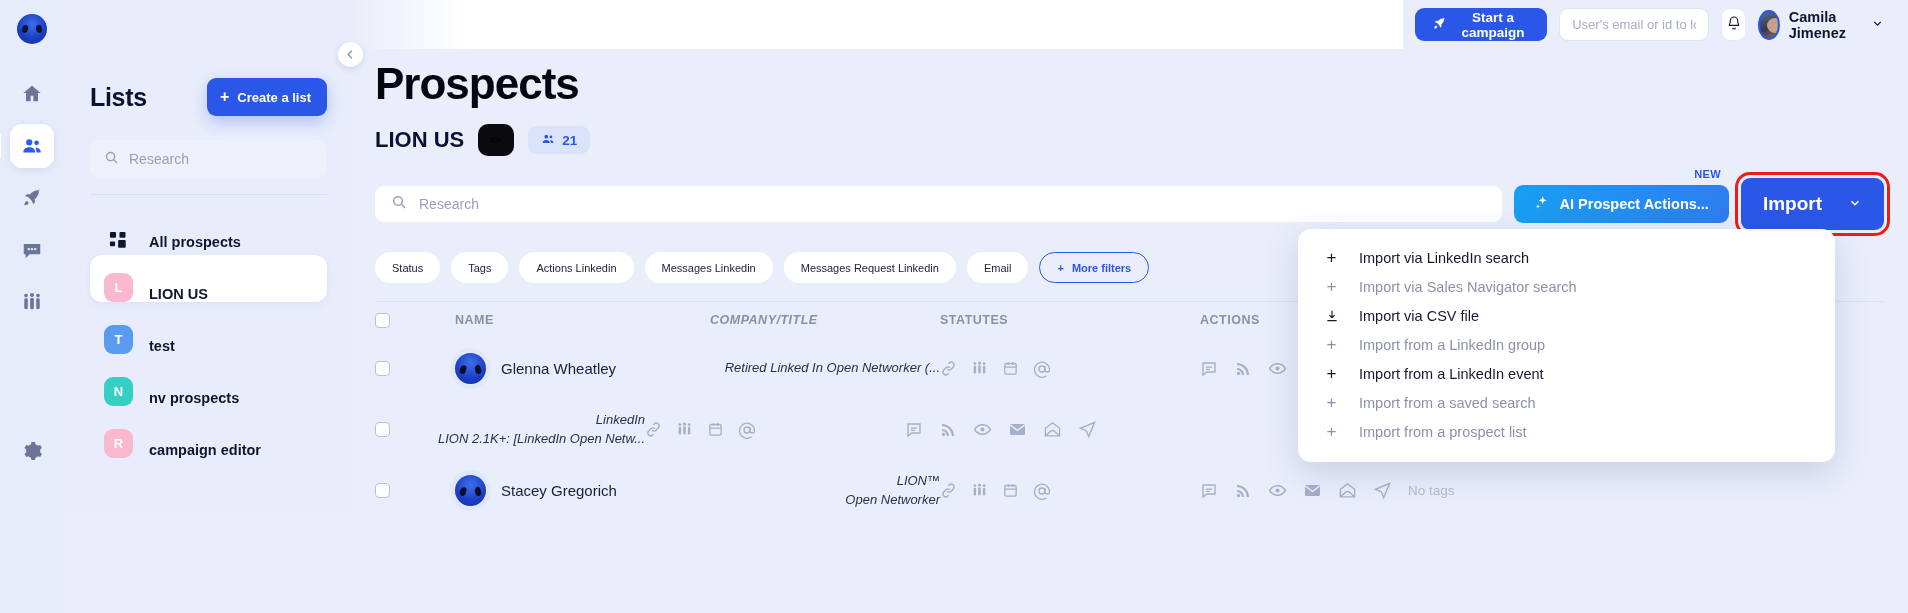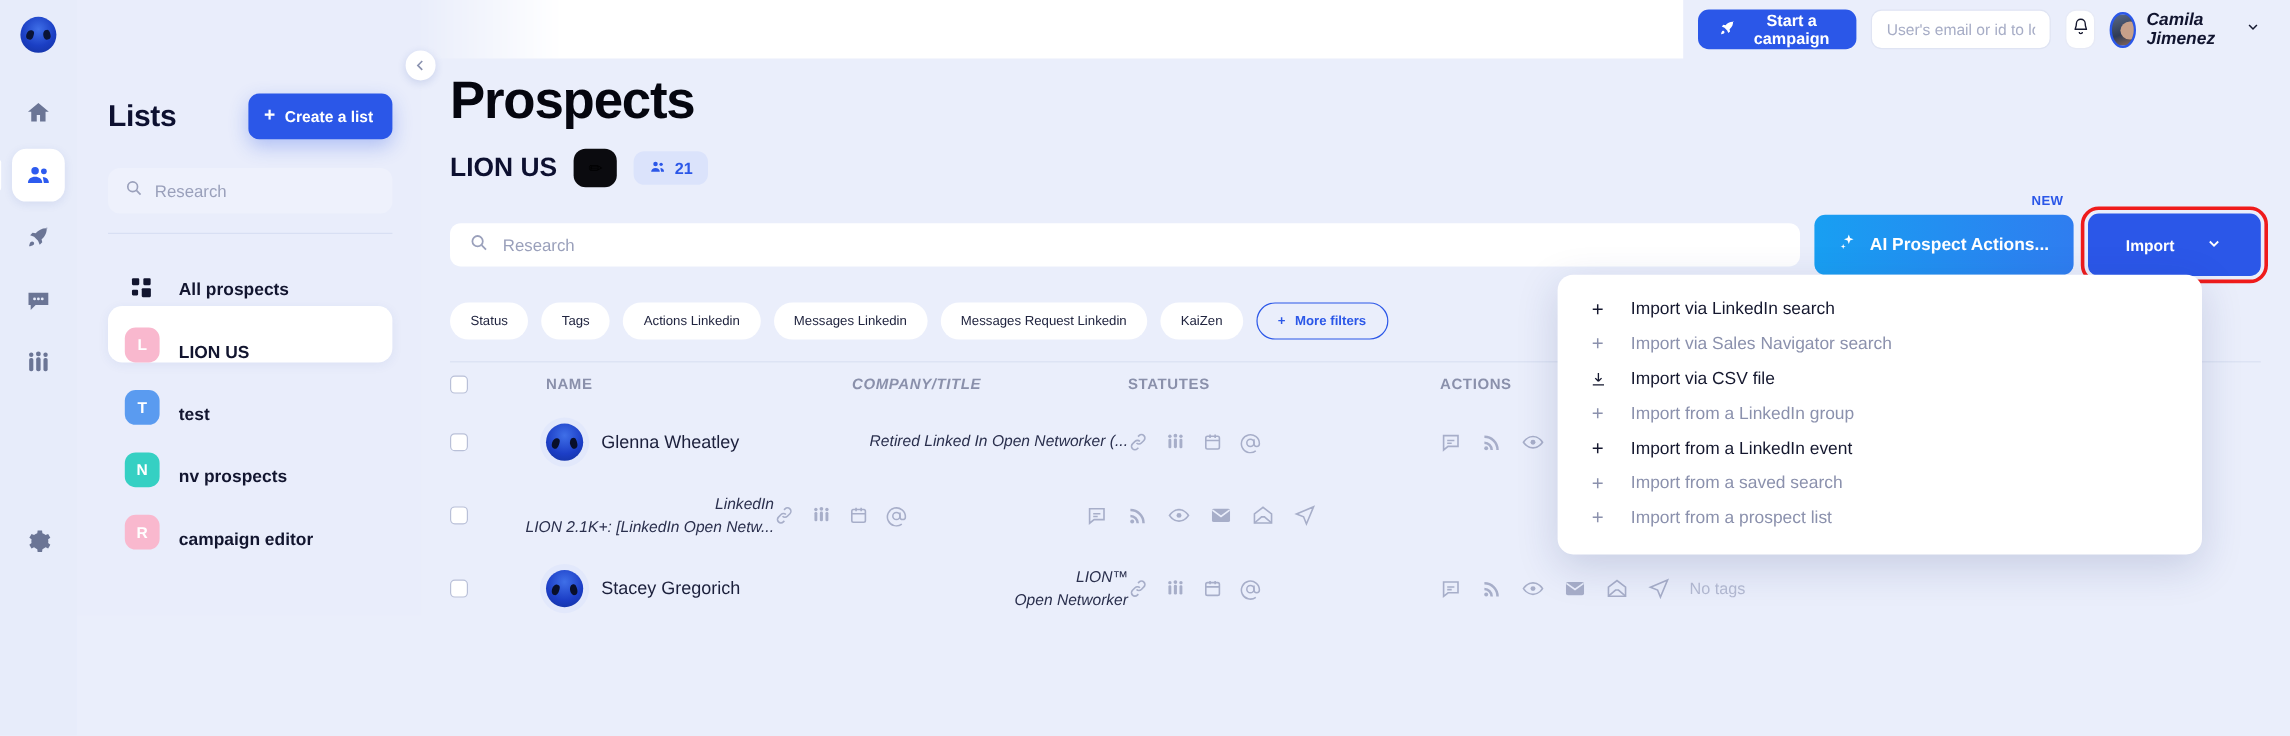--- a/index.html
+++ b/index.html
@@ -109,21 +109,21 @@
   .login-input {
     width: 150px; height: 33px; border: 1px solid #dfe4f3; border-radius: 9px;
     background: #fff; padding: 0 12px; font-size: 13px; color: #9aa0bb; outline: none;
     font-family: "Liberation Sans", sans-serif;
   }
   .login-input::placeholder { color: #a7adc6; }
   .bell-btn {
     width: 33px; height: 33px; border-radius: 9px; border: 1px solid #e7eaf6; background: #fff;
     display: flex; align-items: center; justify-content: center; cursor: pointer;
   }
-  .user-chip { display: flex; align-items: center; gap: 9px; cursor: pointer; font-style: italic; }
+  .user-chip { display: flex; align-items: center; gap: 9px; cursor: pointer; }
   .user-av {
     width: 30px; height: 30px; border-radius: 50%; border: 2px solid #2b57e8;
     background: linear-gradient(160deg,#5d6b86 0%,#2f3b55 60%,#8e6a58 100%);
     overflow: hidden; position: relative;
   }
   .user-av::after {
     content:""; position:absolute; left:7px; top:6px; width:16px; height:15px;
     border-radius:50%; background:#c7a08a;
   }
   .user-name { font-size: 14.5px; font-weight: bold; color: #11142f; }
@@ -151,34 +151,34 @@
   .big-search {
     flex: 1; max-width: 1164px; height: 36px; background: #fff; border-radius: 9px;
     display: flex; align-items: center; gap: 12px; padding: 0 16px;
   }
   .big-search input {
     border: none; outline: none; background: transparent; width: 100%;
     font-size: 14px; color: #8d93ad; font-family: "Liberation Sans", sans-serif;
   }
   .big-search input::placeholder { color: #9aa0bb; }
   .ai-btn {
-    position: relative; display: flex; align-items: center; gap: 10px; height: 50px;
+    position: relative; display: flex; align-items: center; gap: 10px; height: 38px;
     padding: 0 20px; border-radius: 9px; border: none; cursor: pointer; color: #fff;
     font-size: 14.5px; font-weight: bold;
     background: linear-gradient(90deg,#189ff2 0%, #2f7df0 100%);
     font-family: "Liberation Sans", sans-serif;
   }
   .new-badge {
     position: absolute; top: -17px; right: 8px; color: #2b57e8;
     font-size: 11px; font-weight: bold; letter-spacing: .3px;
   }
   .import-btn {
-    display: flex; align-items: center; gap: 26px; height: 52px; padding: 0 32px;
+    display: flex; align-items: center; gap: 26px; height: 52px; padding: 0 22px;
     border-radius: 9px; border: none; cursor: pointer; background: #2b57e8; color: #fff;
-    font-size: 13px; font-weight: bold; outline: 3px solid #ef1b1b; outline-offset: 3px;
+    font-size: 19px; font-weight: bold; outline: 3px solid #ef1b1b; outline-offset: 3px;
     font-family: "Liberation Sans", sans-serif;
   }
 
   .chips { display: flex; align-items: center; gap: 11px; margin-top: 22px; }
   .chip {
     height: 31px; padding: 0 17px; border-radius: 16px; background: #fff; color: #20243f;
     font-size: 11px; display: flex; align-items: center; cursor: pointer; border: none;
     font-family: "Liberation Sans", sans-serif;
   }
   .chip-more {
@@ -430,21 +430,21 @@
           </span>
         </button>
       </div>
 
       <div class="chips">
         <button class="chip">Status</button>
         <button class="chip">Tags</button>
         <button class="chip">Actions Linkedin</button>
         <button class="chip">Messages Linkedin</button>
         <button class="chip">Messages Request Linkedin</button>
-        <button class="chip">KaiZen</button>
+        <button class="chip">Email</button>
         <button class="chip chip-more">
           <span>+</span>
           <span>More filters</span>
         </button>
       </div>
 
       <div class="table-div"></div>
 
       <div class="thead">
         <div class="c-check">

